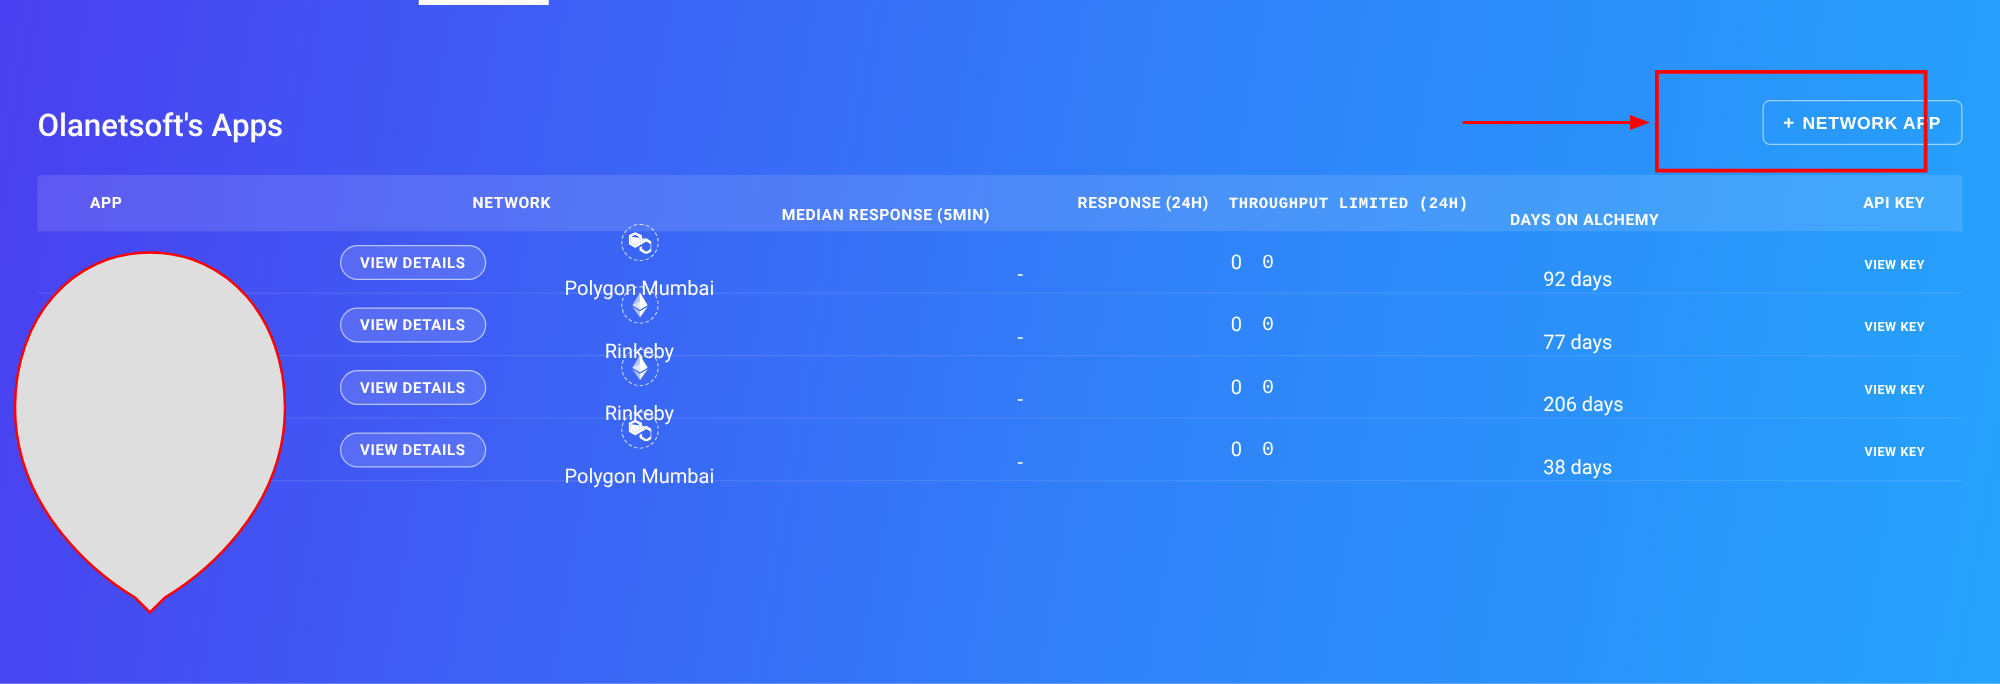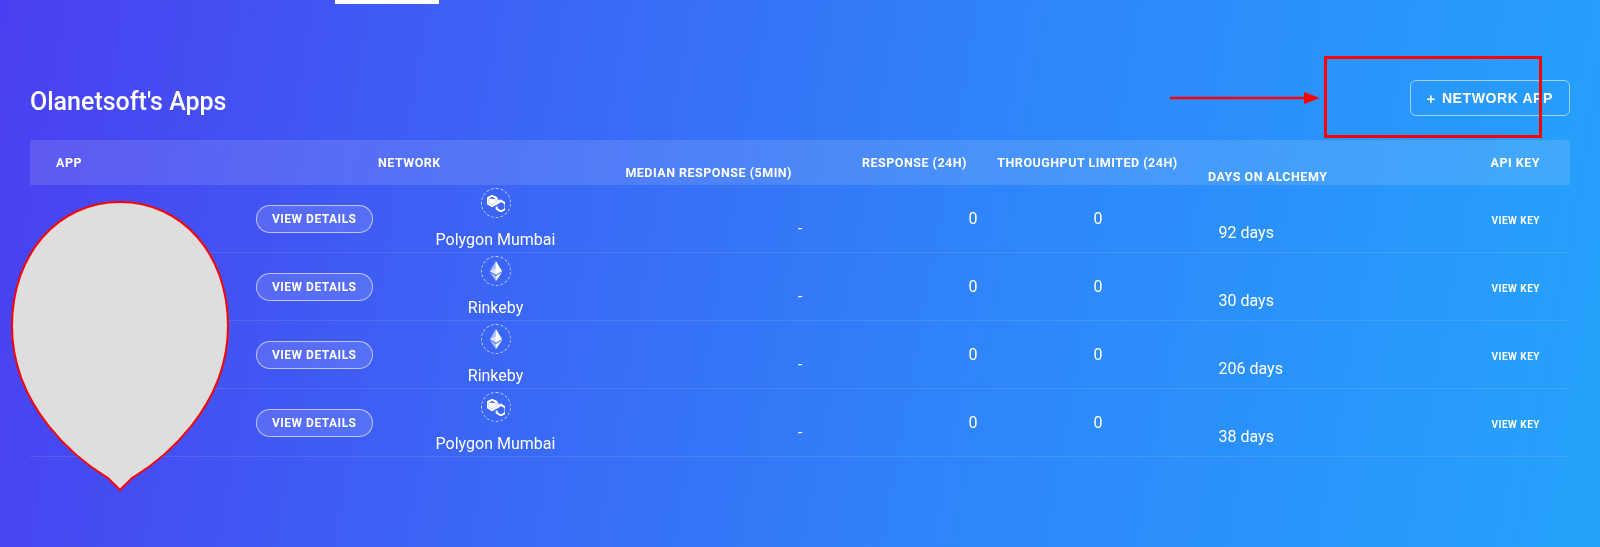--- a/index.html
+++ b/index.html
@@ -71,37 +71,37 @@
     height: 45px;
     background: rgba(255,255,255,0.12);
     display: flex;
     align-items: center;
     font-size: 12.5px;
     font-weight: 700;
     letter-spacing: 0.5px;
     border-radius: 2px 2px 0 0;
   }
   .col { padding: 0 8px; white-space: nowrap; }
-  .col-app    { flex: 0 0 340px; padding-left: 26px; }
+  .col-app    { flex: 0 0 340px; padding-left: 42px; }
   .col-net    { flex: 0 0 230px; }
   .col-med    { flex: 0 0 200px; text-align: right; margin-top: 20px; }
   .col-req    { flex: 0 0 175px; text-align: right; }
-  .col-thr    { flex: 0 0 225px; text-align: center; }
+  .col-thr    { flex: 0 0 225px; text-align: left; font-family: Liberation Mono, monospace; }
   .col-days   { flex: 0 0 165px; text-align: left; margin-top: 28px; }
   .col-key    { flex: 1 1 auto; text-align: right; padding-right: 30px; }
   .rows {
     position: absolute;
     top: 185px;
     left: 30px;
     right: 30px;
   }
   .row {
     display: flex;
     align-items: center;
-    height: 68px;
+    height: 50px;
     border-bottom: 1px solid rgba(255,255,255,0.10);
     font-size: 16px;
   }
   .view-details {
     display: inline-block;
     border: 1px solid rgba(255,255,255,0.6);
     border-radius: 20px;
     padding: 6px 15px;
     font-size: 12px;
     font-weight: 700;
@@ -204,21 +204,21 @@
               <path fill="#ffffff" opacity=".2" d="m127.9 288.4 128-75.6-128-58.2z"></path>
               <path fill="#ffffff" opacity=".6" d="m0 212.8 127.9 75.6V154.6z"></path>
             </svg>
           </span>
           <span>Rinkeby</span>
         </div>
       </div>
       <div class="col col-med">-</div>
       <div class="col col-req">0</div>
       <div class="col col-thr">0</div>
-      <div class="col col-days">30 days</div>
+      <div class="col col-days">77 days</div>
       <div class="col col-key"><span class="view-key">VIEW KEY</span></div>
     </div>
     <div class="row">
       <div class="col col-app"><span class="view-details">VIEW DETAILS</span></div>
       <div class="col col-net">
         <div class="net-cell">
           <span class="net-icon">
             <svg width="14" height="20" viewBox="0 0 256 417">
               <path fill="#ffffff" d="M127.9 0 125 9.8v275.7l2.9 2.9 128-75.6z"></path>
               <path fill="#ffffff" opacity=".6" d="M127.9 0 0 212.8l127.9 75.6V154.2z"></path>

